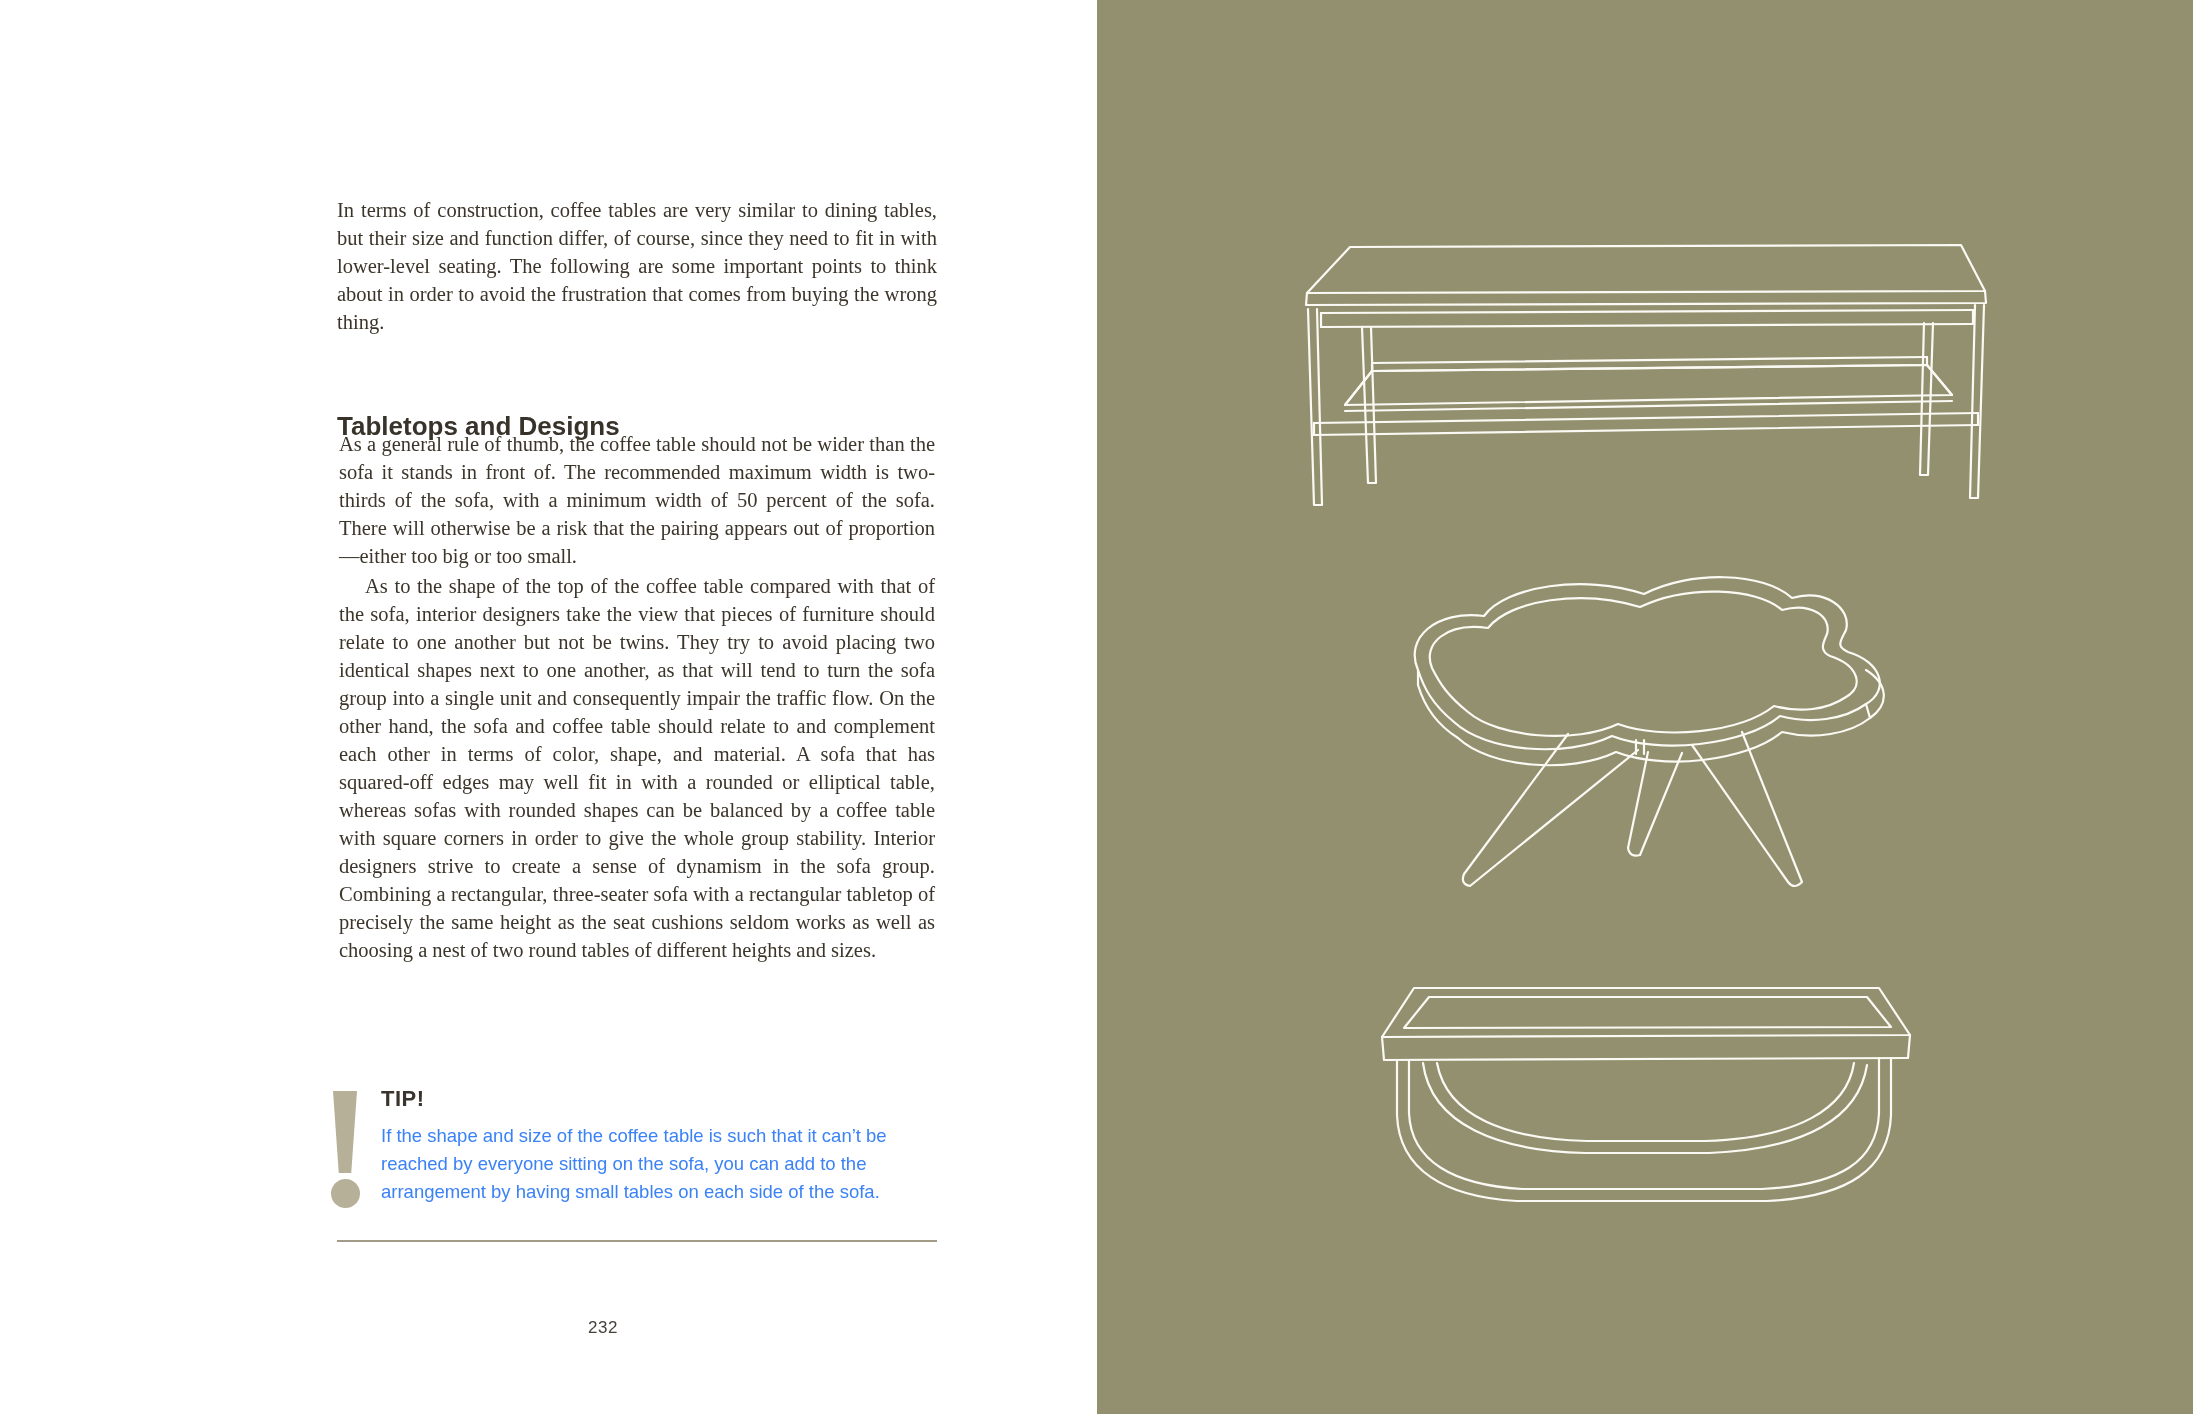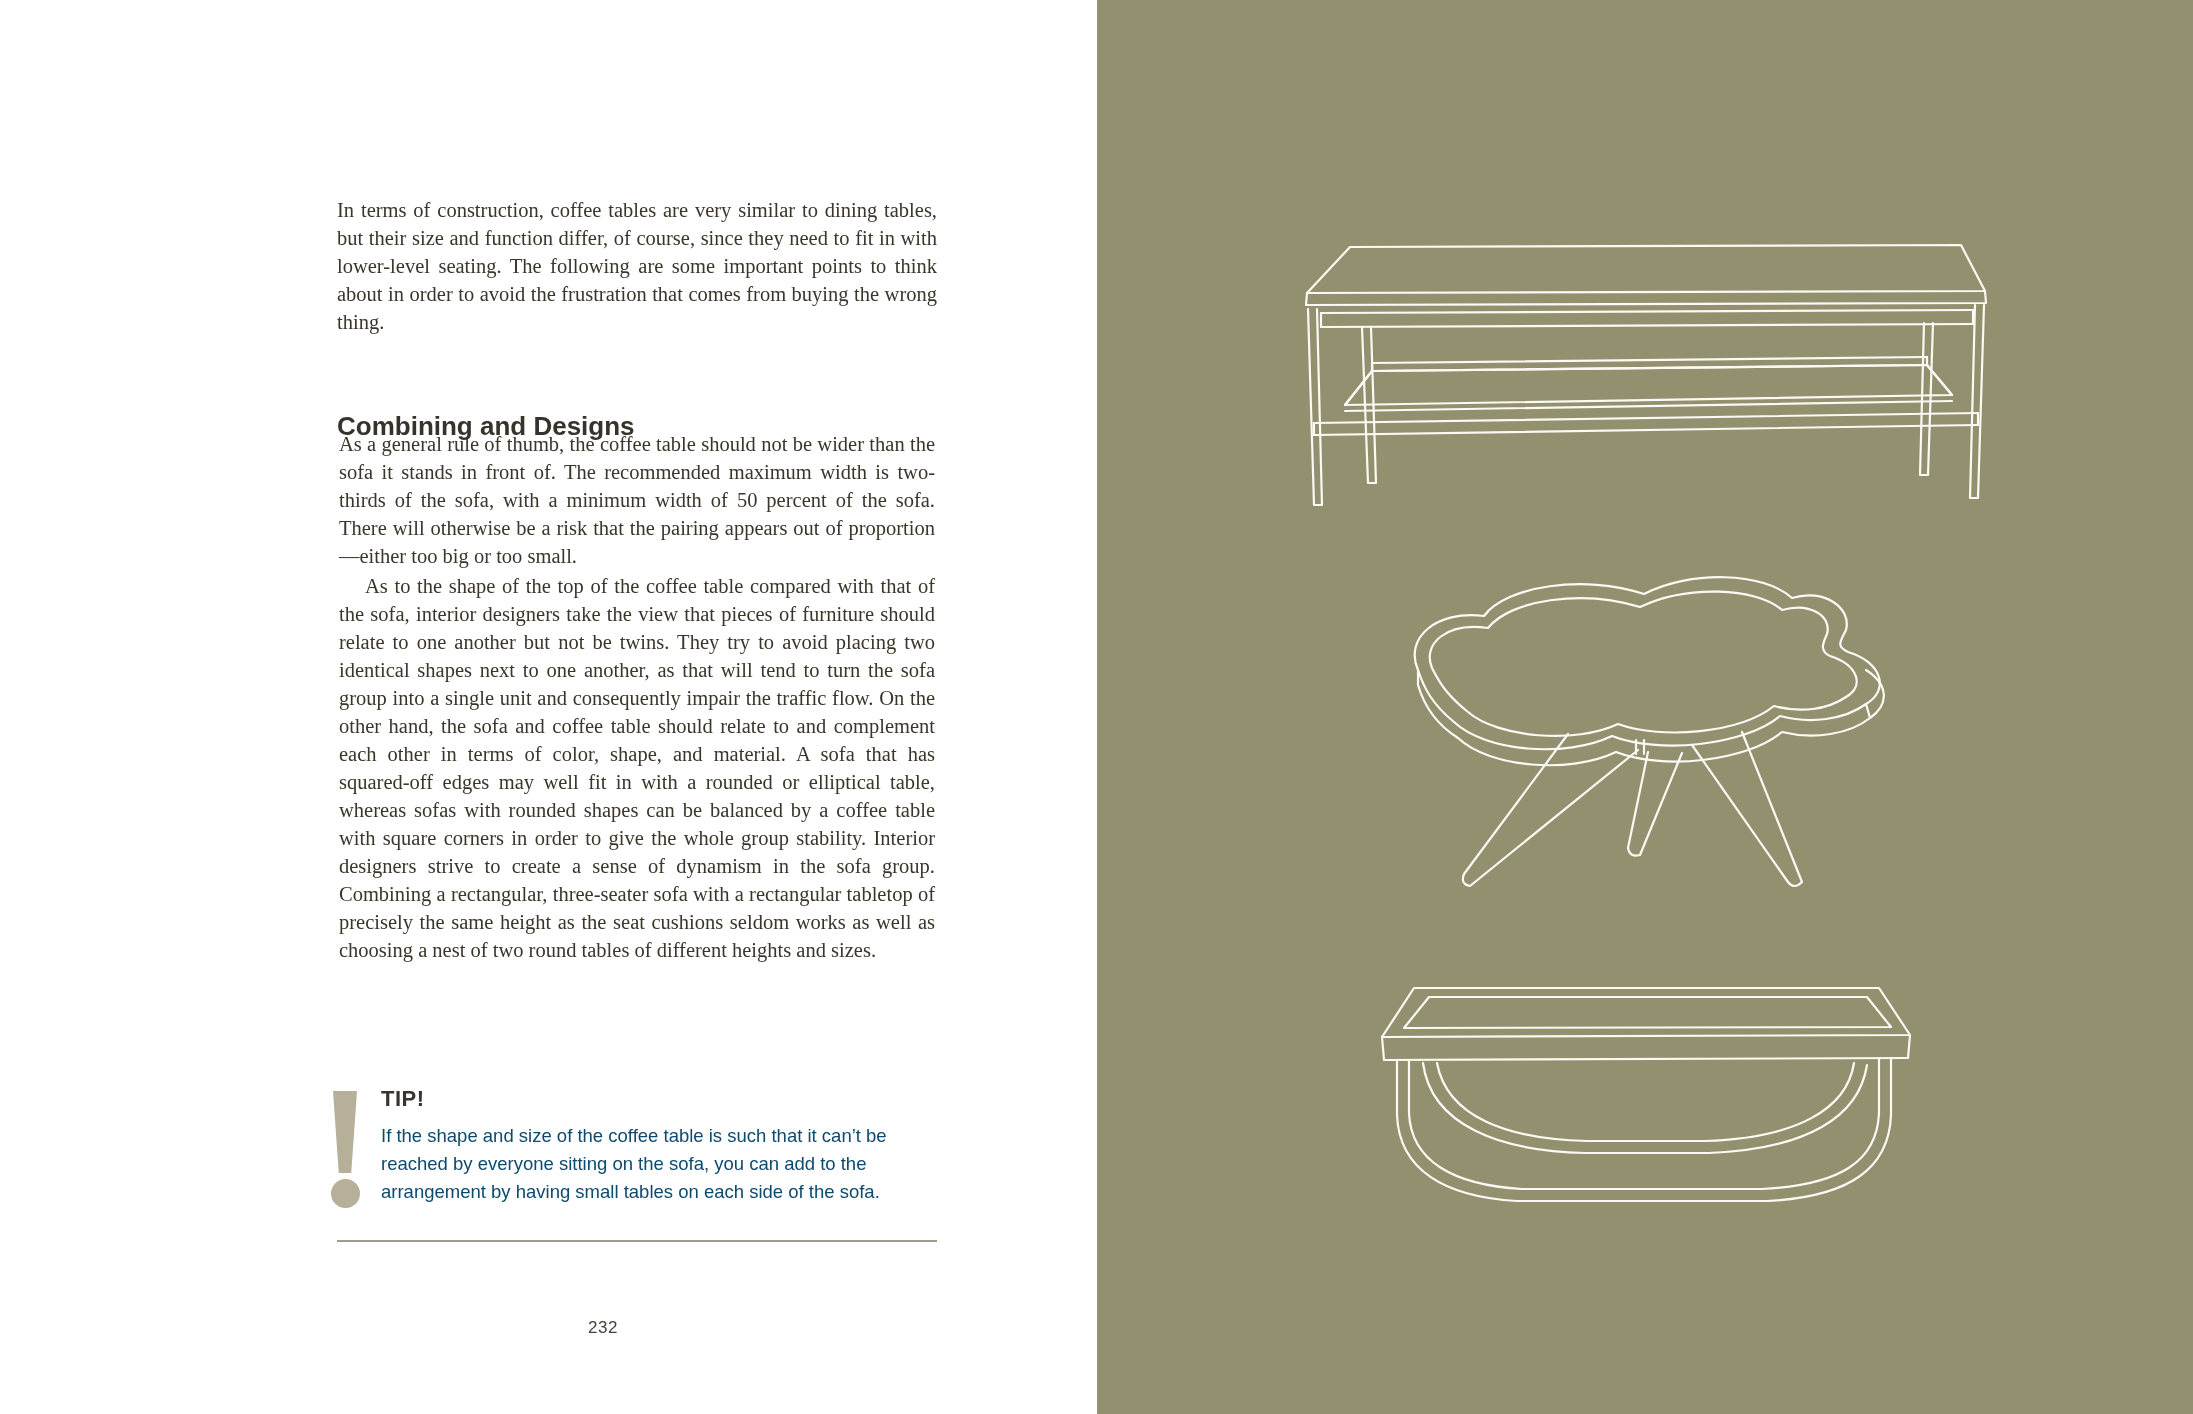--- a/index.html
+++ b/index.html
@@ -46,21 +46,21 @@
     border-radius:50%;background:#b7b099;
   }
   .tip-heading{
     position:absolute;left:381px;top:1086px;
     font-family:"Liberation Sans", sans-serif;
     font-weight:700;font-size:22px;color:#3a352c;letter-spacing:.5px;text-align:center;
   }
   .tip-text{
     position:absolute;left:381px;top:1122px;width:552px;
     font-family:"Liberation Sans", sans-serif;
-    font-size:18.5px;line-height:28px;color:#0c4a6e;
+    font-size:18.5px;line-height:28px;color:#3b82f6;
   }
   .rule{
     position:absolute;left:337px;top:1240px;width:600px;height:2px;
     background:#a19b88;
   }
   .page-number{
     position:absolute;left:337px;top:1318px;width:532px;
     text-align:center;font-family:"Liberation Sans", sans-serif;
     font-size:17px;color:#45413a;letter-spacing:.5px;
   }
@@ -80,21 +80,21 @@
 </head>
 <body>
 
 <div class="spread">
 
   <div class="page-left">
 
 
     <div class="body-par par-intro">In terms of construction, coffee tables are very similar to dining tables, but their size and function differ, of course, since they need to fit in with lower-level seating. The following are some important points to think about in order to avoid the frustration that comes from buying the wrong thing.</div>
 
-    <h2 class="subhead">Combining and Designs</h2>
+    <h2 class="subhead">Tabletops and Designs</h2>
 
     <div class="body-par par-main">
       <p>As a general rule of thumb, the coffee table should not be wider than the sofa it stands in front of. The recommended maximum width is two-thirds of the sofa, with a minimum width of 50 percent of the sofa. There will otherwise be a risk that the pairing appears out of proportion—either too big or too small.</p>
       <p>As to the shape of the top of the coffee table compared with that of the sofa, interior designers take the view that pieces of furniture should relate to one another but not be twins. They try to avoid placing two identical shapes next to one another, as that will tend to turn the sofa group into a single unit and consequently impair the traffic flow. On the other hand, the sofa and coffee table should relate to and complement each other in terms of color, shape, and material. A sofa that has squared-off edges may well fit in with a rounded or elliptical table, whereas sofas with rounded shapes can be balanced by a coffee table with square corners in order to give the whole group stability. Interior designers strive to create a sense of dynamism in the sofa group. Combining a rectangular, three-seater sofa with a rectangular tabletop of precisely the same height as the seat cushions seldom works as well as choosing a nest of two round tables of different heights and sizes.</p>
     </div>
 
     <div>
       <div class="tip-bar"></div>
       <div class="tip-dot"></div>
       <div class="tip-heading">TIP!</div>

